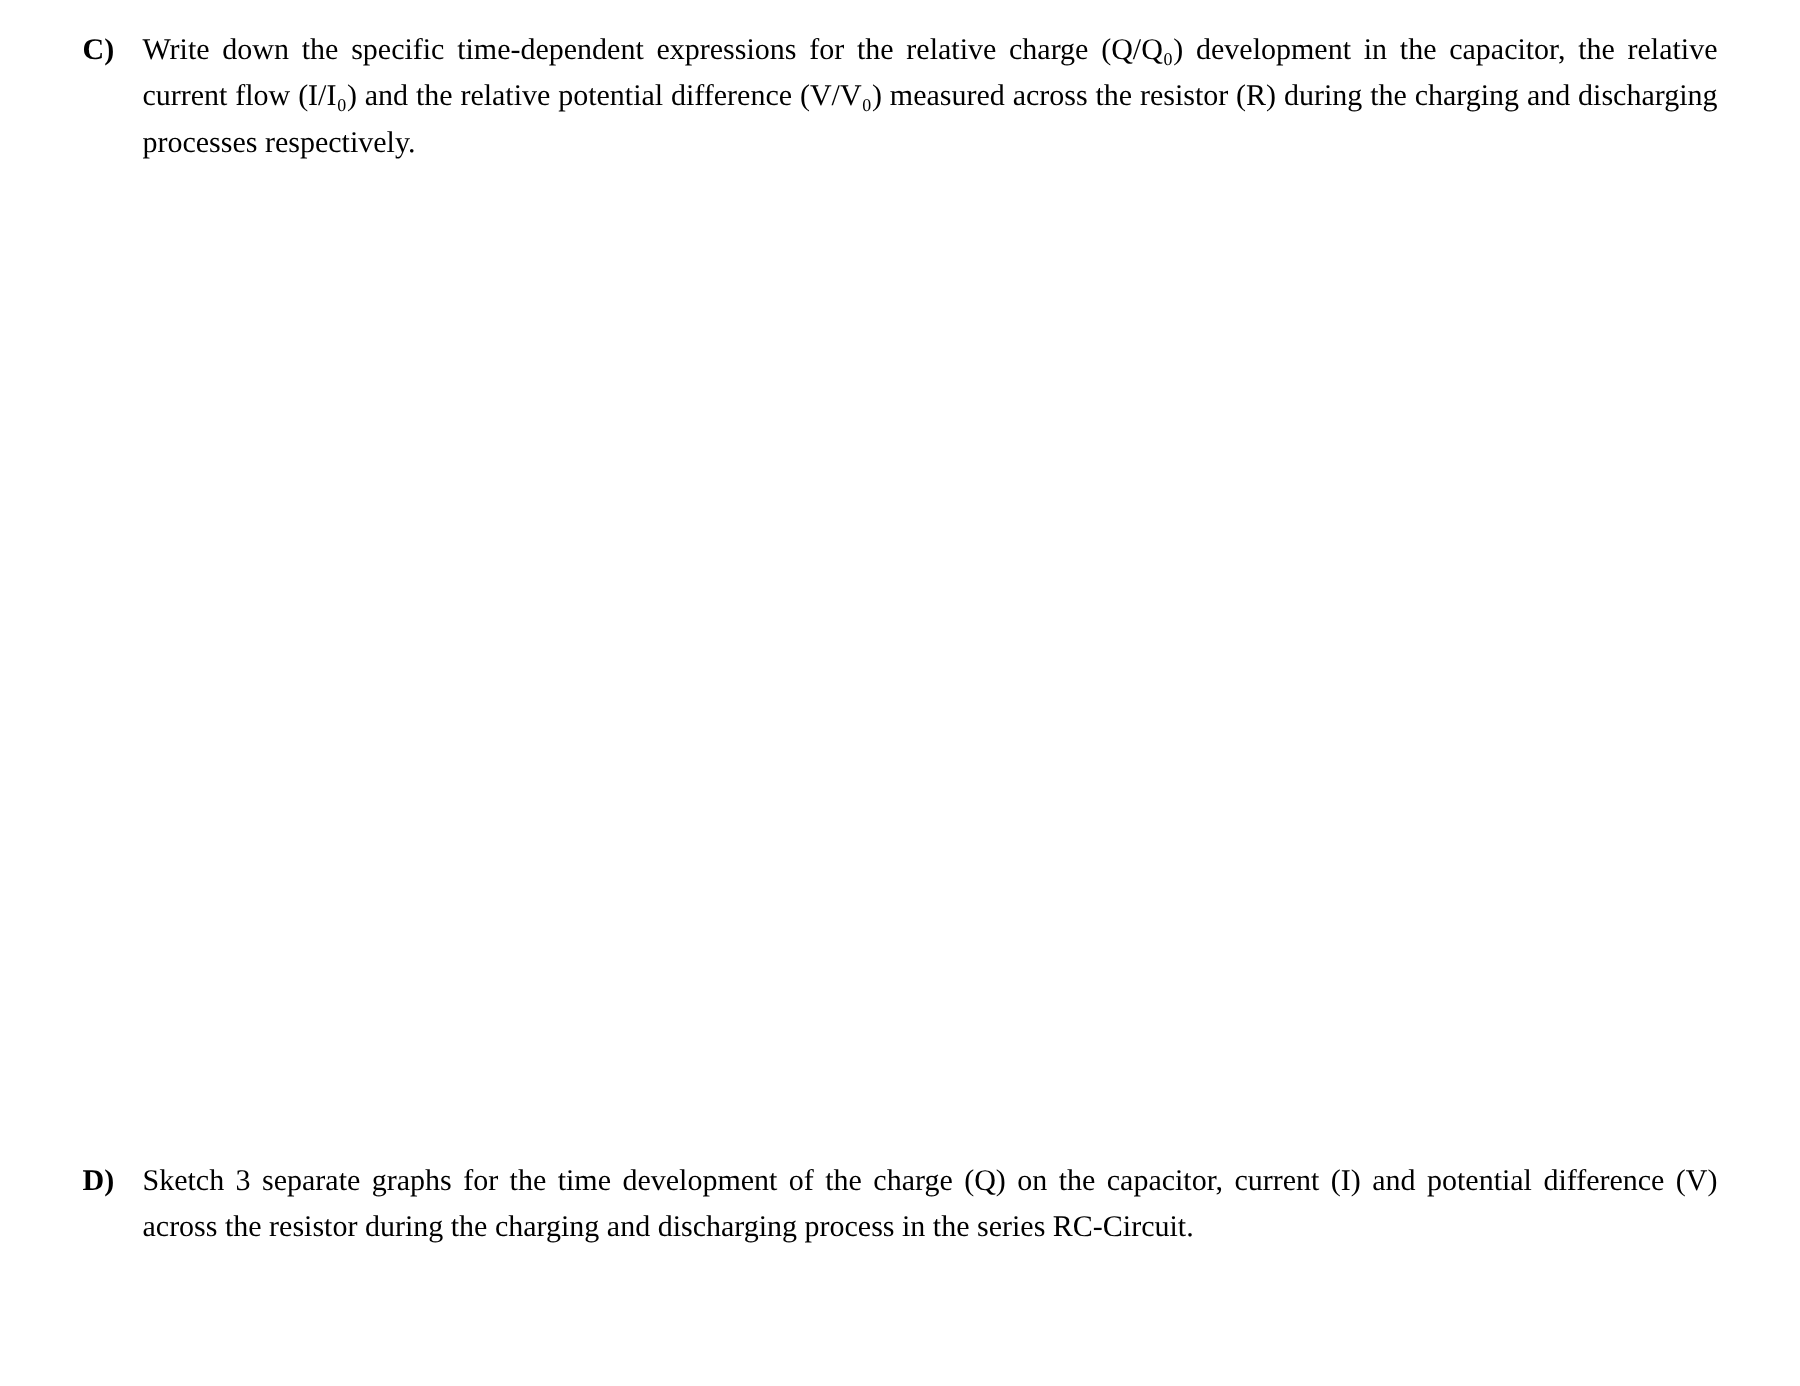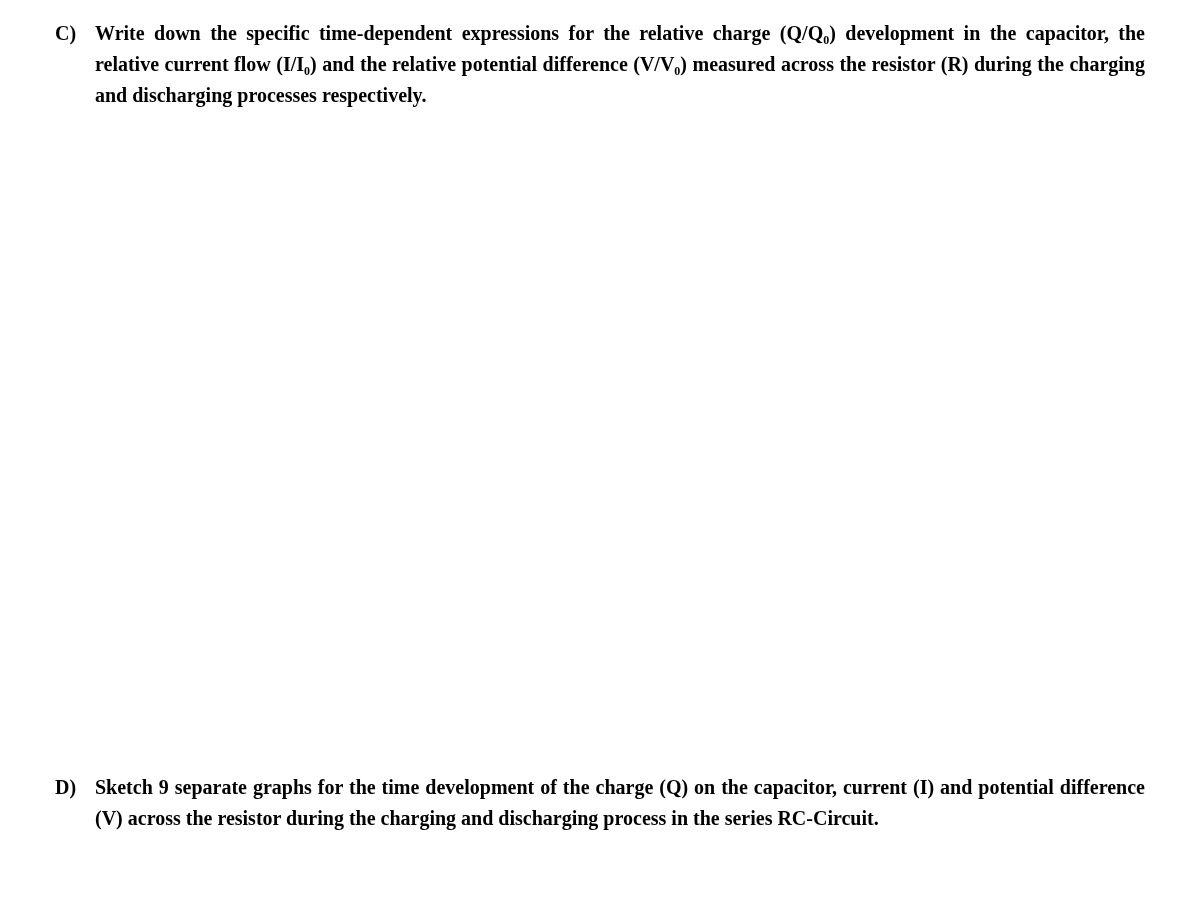--- a/index.html
+++ b/index.html
@@ -33,21 +33,21 @@
       margin-top: 8px;
     }
 
     .section-label {
       font-weight: bold;
       min-width: 40px;
       flex-shrink: 0;
     }
 
     .section-text {
-      font-weight: bold;
+      font-weight: normal;
       flex: 1;
       text-align: justify;
     }
 
     .section-d {
       display: flex;
       flex-direction: row;
       position: absolute;
       bottom: 90px;
       left: 55px;
@@ -59,16 +59,16 @@
 
 <div class="page-container">
 
   <div class="section-c">
     <span class="section-label">C)</span>
     <p class="section-text">Write down the specific time-dependent expressions for the relative charge (Q/Q₀) development in the capacitor, the relative current flow (I/I₀) and the relative potential difference (V/V₀) measured across the resistor (R) during the charging and discharging processes respectively.</p>
   </div>
 
   <div class="section-d">
     <span class="section-label">D)</span>
-    <p class="section-text">Sketch 9 separate graphs for the time development of the charge (Q) on the capacitor, current (I) and potential difference (V) across the resistor during the charging and discharging process in the series RC-Circuit.</p>
+    <p class="section-text">Sketch 3 separate graphs for the time development of the charge (Q) on the capacitor, current (I) and potential difference (V) across the resistor during the charging and discharging process in the series RC-Circuit.</p>
   </div>
 
 </div>
 
 </body></html>

